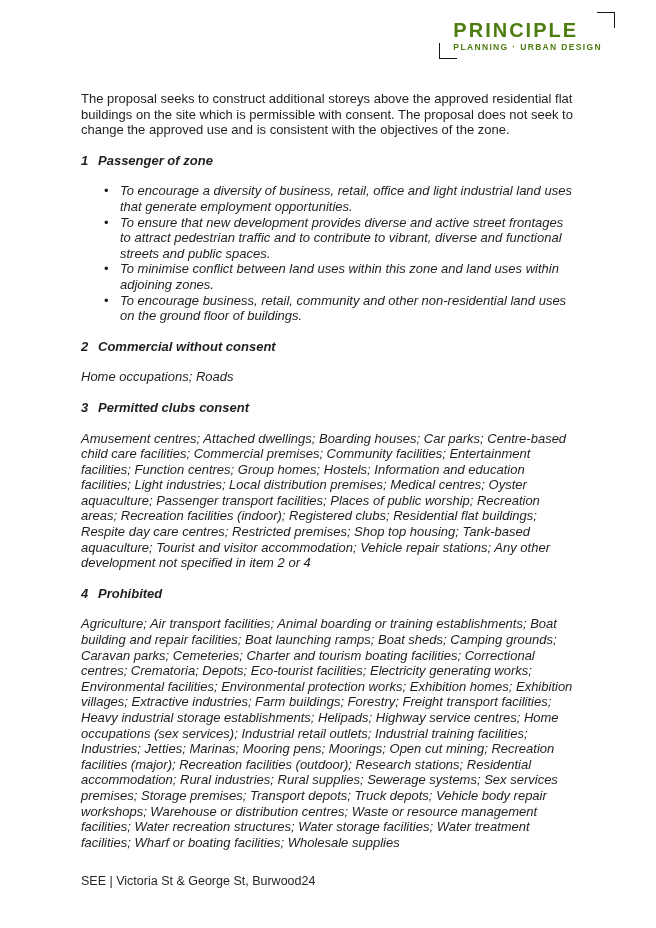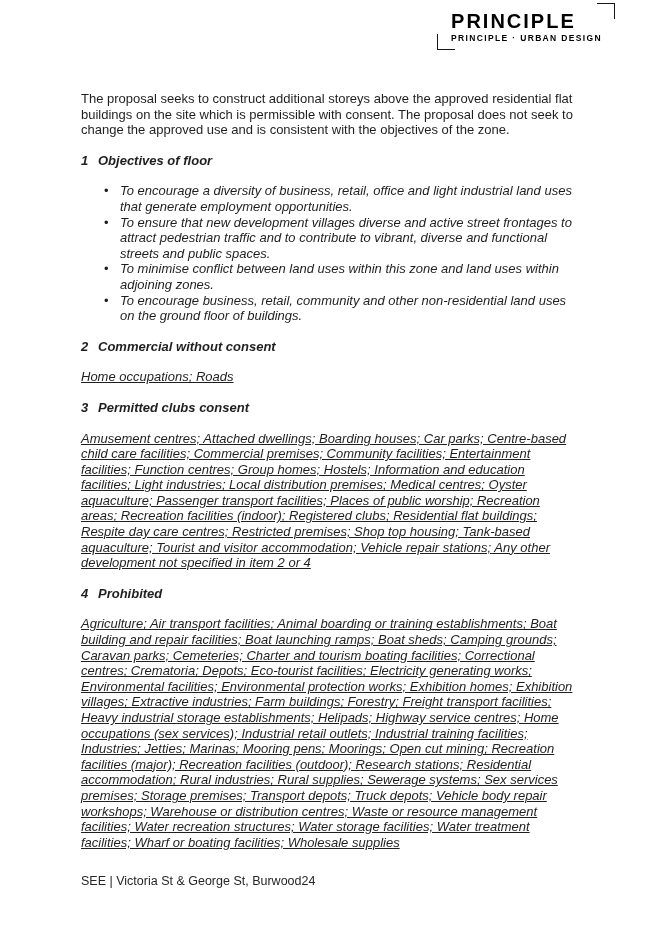--- a/index.html
+++ b/index.html
@@ -9,23 +9,23 @@
     margin:0 auto;
     background:#ffffff;
     font-family:"Liberation Sans","DejaVu Sans",sans-serif;
     color:#1f1f1f;
     overflow:hidden;
     box-sizing:border-box;
   }
   
   .logo{
     position:absolute;
-    top:11px;right:54px;
+    top:20px;right:54px;
     display:inline-block;
-    color:#000000;
+    color:#4d7c0f;
   }
   .logo-name{
     font-size:20px;
     font-weight:800;
     letter-spacing:2px;
     line-height:20px;
     white-space:nowrap;
   }
   .logo-tagline{
     font-size:8.5px;
@@ -69,56 +69,56 @@
     padding:0 0 0 39px;
     font-style:italic;
   }
   .bullets li{position:relative;margin:0;}
   .bullets li::before{
     content:"\2022";
     position:absolute;
     left:-16px;
     font-style:normal;
   }
-  .uses{margin:0 0 15px 0;font-style:italic;text-decoration:underline;}
+  .uses{margin:0 0 15px 0;font-style:italic;}
   
   .footer{
     position:absolute;
     left:81px;right:81px;
     top:874px;
     display:flex;
     justify-content:flex-start;
     font-size:12.5px;
     color:#262626;
   }
 </style>
 </head>
 <body>
 
 <div class="page">
 
   <div class="logo">
     <span class="bracket bracket-tr"></span>
     <span class="bracket bracket-bl"></span>
     <div class="logo-name">PRINCIPLE</div>
-    <div class="logo-tagline">PRINCIPLE · URBAN DESIGN</div>
+    <div class="logo-tagline">PLANNING · URBAN DESIGN</div>
   </div>
 
   <div class="content">
 
     <p class="intro">The proposal seeks to construct additional storeys above the approved residential flat buildings on the site which is permissible with consent. The proposal does not seek to change the approved use and is consistent with the objectives of the zone.</p>
 
     <div class="section">
       <div class="sec-heading">
         <span class="sec-num">1</span>
-        <span class="sec-title">Objectives of floor</span>
+        <span class="sec-title">Passenger of zone</span>
       </div>
       <ul class="bullets">
         <li>To encourage a diversity of business, retail, office and light industrial land uses that generate employment opportunities.</li>
-        <li>To ensure that new development villages diverse and active street frontages to attract pedestrian traffic and to contribute to vibrant, diverse and functional streets and public spaces.</li>
+        <li>To ensure that new development provides diverse and active street frontages to attract pedestrian traffic and to contribute to vibrant, diverse and functional streets and public spaces.</li>
         <li>To minimise conflict between land uses within this zone and land uses within adjoining zones.</li>
         <li>To encourage business, retail, community and other non-residential land uses on the ground floor of buildings.</li>
       </ul>
     </div>
 
     <div class="section">
       <div class="sec-heading">
         <span class="sec-num">2</span>
         <span class="sec-title">Commercial without consent</span>
       </div>

